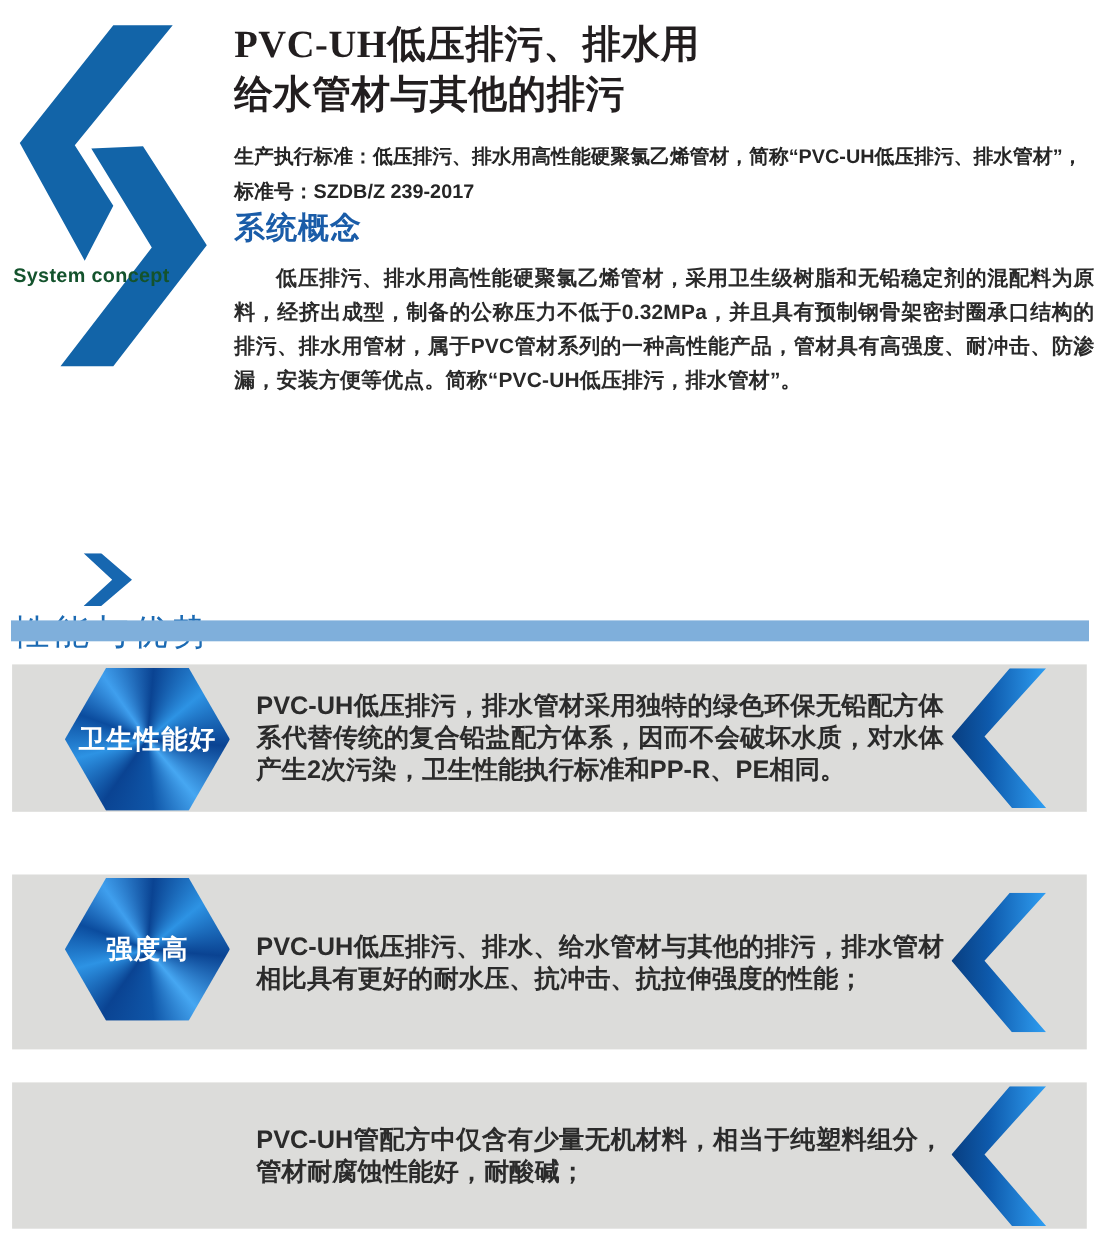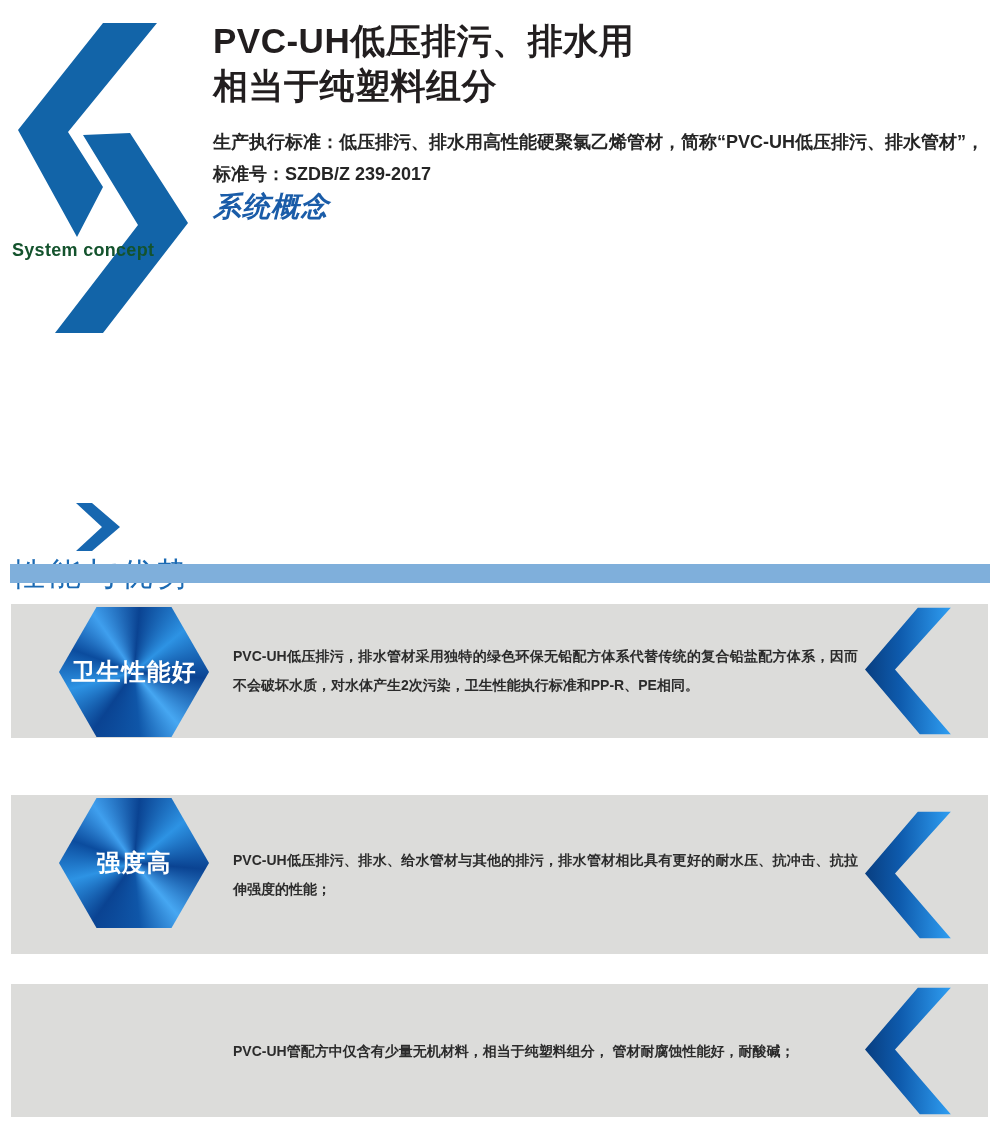--- a/index.html
+++ b/index.html
@@ -6,26 +6,26 @@
   body{font-family:"Liberation Sans","DejaVu Sans",sans-serif;}
   .page{position:relative;width:1000px;height:1134px;background:#ffffff;overflow:hidden;}
 
   
   .logo{position:absolute;left:0;top:0;width:200px;height:340px;}
   .logo polygon{fill:#1264a8;}
   .logo-caption{position:absolute;left:12px;top:240px;font-size:18px;font-weight:600;color:#14532d;letter-spacing:0.3px;}
 
   
   .title{position:absolute;left:213px;top:18px;margin:0;font-size:35px;line-height:45px;
-         font-weight:900;color:#221e1f;letter-spacing:0.5px;}
+         font-weight:900;color:#221e1f;letter-spacing:0.5px;font-family:Liberation Serif, serif;}
   .title .tl{display:block;}
   .standards{position:absolute;left:213px;top:126px;width:790px;font-size:18px;line-height:32px;
              font-weight:700;color:#252525;}
   .concept-heading{position:absolute;left:213px;top:190px;margin:0;font-size:28px;line-height:34px;
-                   font-weight:800;color:#1a5ca8;letter-spacing:1px;font-style:italic;}
+                   font-weight:800;color:#1a5ca8;letter-spacing:1px;}
   .concept-body{position:absolute;left:213px;top:238px;width:782px;margin:0;font-size:19px;line-height:31px;
                 font-weight:600;color:#2a2a2a;text-align:justify;text-indent:2em;letter-spacing:0.2px;}
 
   
   .section-header{position:absolute;left:13px;top:503px;display:flex;align-items:center;flex-direction:column;}
   .chev{width:45px;height:50px;margin-right:10px;}
   .chev polygon{fill:#1767b0;}
   .section-title{font-size:32px;font-weight:500;color:#1b6ab3;letter-spacing:4px;}
   .section-bar{position:absolute;left:10px;top:564px;width:980px;height:19px;background:#7fafdb;}
 
@@ -39,46 +39,47 @@
        clip-path:polygon(25% 0%,75% 0%,100% 50%,75% 100%,25% 100%,0% 50%);
        background:conic-gradient(from 215deg at 50% 50%,
           #0a4392 0deg,#2d93e4 40deg,#0b4c9e 75deg,#3f9fee 110deg,
           #0a4392 150deg,#2d93e4 195deg,#0a4392 240deg,#46a7f2 285deg,
           #0f56a8 320deg,#0a4392 360deg);
        display:flex;align-items:center;justify-content:center;}
   .card3 .hex{top:12px;}
   .hex span{font-size:24px;font-weight:700;color:#ffffff;letter-spacing:1px;}
 
   .card-text{position:absolute;left:222px;top:50%;transform:translateY(-50%);width:625px;margin:0;
-             font-size:14px;line-height:29px;font-weight:600;color:#2b2b2b;text-align:justify;}
+             font-size:23px;line-height:29px;font-weight:600;color:#2b2b2b;text-align:justify;}
 
   .card-arrow{position:absolute;right:37px;top:50%;transform:translateY(-50%);width:86px;height:127px;}
 </style>
 </head>
 <body>
 
 <div class="page">
 
   <svg class="logo" viewBox="0 0 200 340" aria-hidden="true">
     <polygon points="103,23 157,23 68,132 103,187 77,237 18,130"></polygon>
     <polygon points="83,135 130,133 188,223 103,333 55,333 138,225"></polygon>
   </svg>
   <div class="logo-caption">System concept</div>
 
   <h1 class="title">
     <span class="tl">PVC-UH低压排污、排水用</span>
-    <span class="tl">相当于纯塑料组分</span>
+    <span class="tl">给水管材与其他的排污</span>
   </h1>
 
   <div class="standards">
     <div>生产执行标准：低压排污、排水用高性能硬聚氯乙烯管材，简称“PVC-UH低压排污、排水管材”，</div>
     <div>标准号：SZDB/Z 239-2017</div>
   </div>
 
   <h2 class="concept-heading">系统概念</h2>
+  <p class="concept-body">低压排污、排水用高性能硬聚氯乙烯管材，采用卫生级树脂和无铅稳定剂的混配料为原料，经挤出成型，制备的公称压力不低于0.32MPa，并且具有预制钢骨架密封圈承口结构的排污、排水用管材，属于PVC管材系列的一种高性能产品，管材具有高强度、耐冲击、防渗漏，安装方便等优点。简称“PVC-UH低压排污，排水管材”。</p>
 
   <div class="section-header">
     <svg class="chev" viewBox="0 0 45 50" aria-hidden="true">
       <polygon points="0,0 16,0 44,24 16,48 0,48 26,24"></polygon>
     </svg>
     <span class="section-title">性能与优势</span>
   </div>
   <div class="section-bar"></div>
 
   <div class="card card1">

